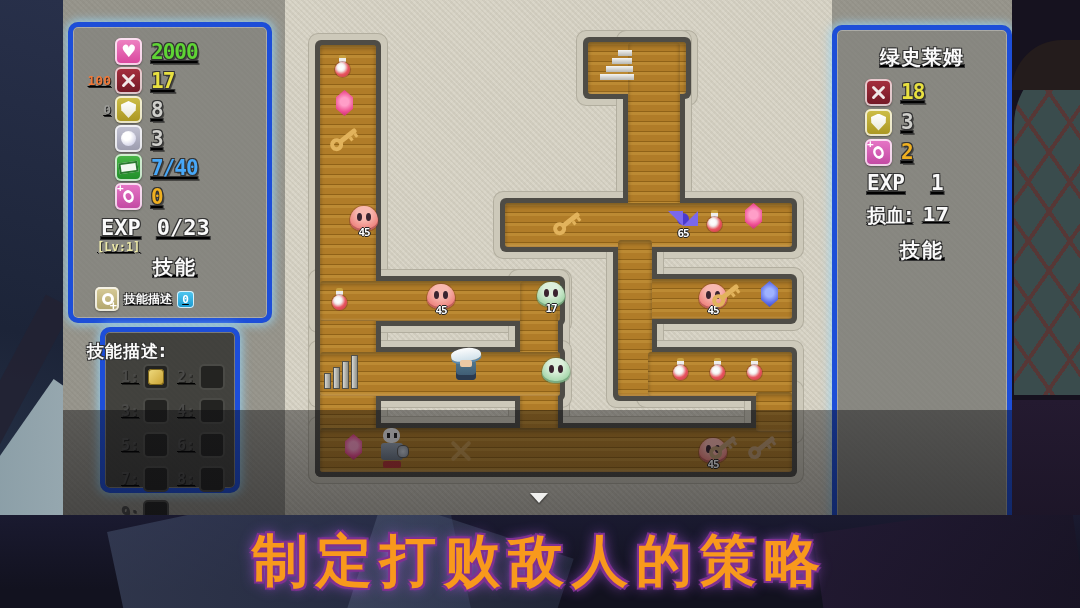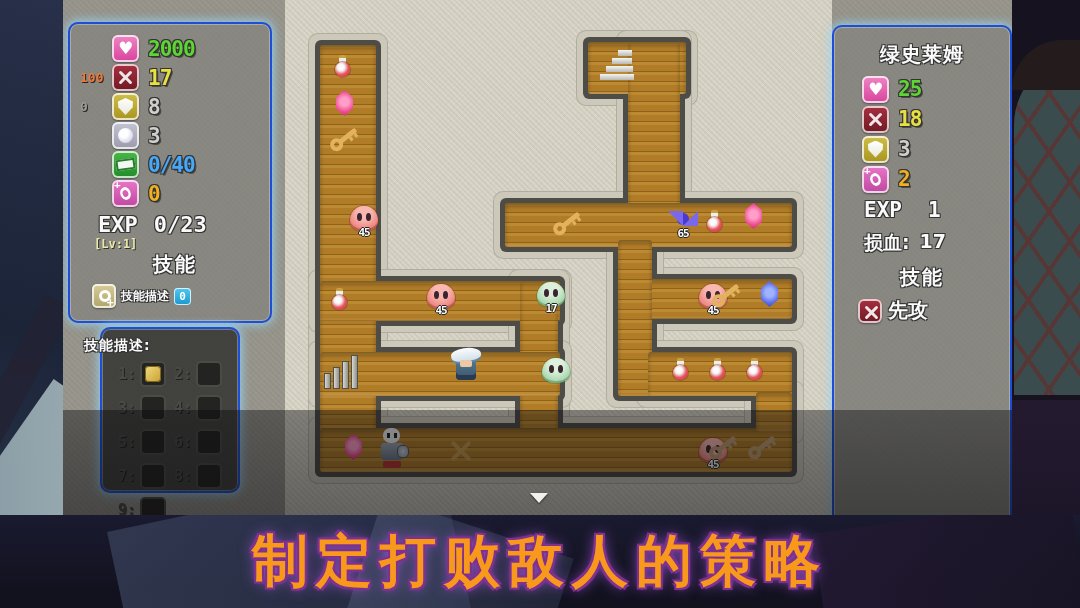--- a/index.html
+++ b/index.html
@@ -109,29 +109,29 @@
         background:linear-gradient(#9aa6b4,#6a7684);}
   .skeleton .eyes{position:absolute;top:5px;left:12px;width:3px;height:5px;background:#222;box-shadow:7px 0 #222;z-index:1;}
   .skeleton .base{position:absolute;bottom:0;left:8px;width:18px;height:7px;background:#b43434;border-radius:2px;}
   .skeleton .shield{position:absolute;top:17px;right:0;width:12px;height:13px;border-radius:40%;
         background:radial-gradient(#cfd4dc,#8a929e);border:1px solid #555;box-sizing:border-box;z-index:1;}
   .xmark{width:26px;height:26px;opacity:.85;}
   .xmark::before,.xmark::after{content:"";position:absolute;top:11px;left:0;width:26px;height:4px;
         background:#c89c54;border-radius:2px;}
   .xmark::before{transform:rotate(45deg);}.xmark::after{transform:rotate(-45deg);}
   
-  .panel{position:absolute;z-index:4;border:2px solid #1d4ed8;border-radius:10px;
+  .panel{position:absolute;z-index:4;border:5px solid #1d4ed8;border-radius:10px;
          box-shadow:0 0 10px 2px rgba(150,215,250,.8),inset 0 0 0 1px rgba(255,255,255,.3);
-         background:rgba(128,128,122,.62);box-sizing:border-box;}
+         background:rgba(128,128,122,.62);box-sizing:border-box;text-decoration:underline;}
   .p-left{left:5px;top:22px;width:204px;height:301px;padding:10px 0 0 10px;}
   .p-right{left:769px;top:25px;width:180px;height:580px;padding:14px 0 12px 0;}
   .p-skill{left:37px;top:327px;width:140px;height:166px;background:rgba(42,42,40,.78);padding:6px 8px;}
   .outline-w{color:#fafafa;text-shadow:-1px -1px 0 #333,1px -1px 0 #333,-1px 1px 0 #333,1px 1px 0 #333;}
   .statrow{display:flex;align-items:center;height:29px;}
-  .statrow .buff{width:28px;font:bold 13px "DejaVu Sans Mono",monospace;margin-right:4px;
+  .statrow .buff{width:28px;text-align:right;font:bold 13px "DejaVu Sans Mono",monospace;margin-right:4px;
         text-shadow:1px 1px 0 #222;}
   .statrow .val{margin-left:9px;font:bold 21px "DejaVu Sans Mono",monospace;letter-spacing:-1px;
         text-shadow:-1px -1px 0 #333,1px -1px 0 #333,-1px 1px 0 #333,1px 1px 0 #333,2px 2px 0 rgba(0,0,0,.45);}
   .c-green{color:#5fd435;} .c-yellow{color:#e8e040;} .c-grey{color:#cfcfcb;} .c-blue{color:#48a8f8;}
   .c-orange{color:#f0b020;} .c-buffo{color:#f07838;} .c-buffg{color:#9a9a96;}
   .sicon{width:27px;height:27px;border-radius:6px;position:relative;flex:0 0 auto;
          box-shadow:inset 0 0 0 2px rgba(255,255,255,.75),0 1px 2px rgba(0,0,0,.4);}
   .ic-hp{background:linear-gradient(#ef86c4,#d8439c);}
   .ic-hp::before{content:"\2665";position:absolute;inset:0;color:#fff;font-size:17px;line-height:26px;text-align:center;}
   .ic-atk{background:linear-gradient(#a83040,#701824);}
@@ -177,21 +177,21 @@
   .p-right .dmgrow{display:flex;gap:10px;margin:8px 0 0 30px;font-weight:bold;font-size:19px;}
   .p-right .h-skill{margin-top:8px;}
   .p-right .skillrow2{display:flex;align-items:center;gap:6px;margin:6px 0 0 24px;font-weight:bold;font-size:20px;}
   
   .p-skill .grid{display:grid;grid-template-columns:16px 28px 16px 28px;gap:8px 6px;margin:26px 0 0 8px;}
   .p-skill .num{font:bold 15px "DejaVu Sans Mono",monospace;color:#4a4a48;text-shadow:1px 1px 0 rgba(0,0,0,.5);line-height:26px;}
   .slotbox{width:26px;height:26px;background:#232321;border:2px solid #4a4a46;border-radius:5px;box-sizing:border-box;
         position:relative;}
   .slotbox .golditem{position:absolute;left:3px;top:3px;width:16px;height:16px;border-radius:4px;
         background:linear-gradient(135deg,#f0dc80,#c8a030);box-shadow:inset 0 0 0 1px #806818;}
-  .skill-title{position:absolute;left:-18px;top:8px;font-weight:bold;font-size:14px;letter-spacing:1px;white-space:nowrap;}
+  .skill-title{position:absolute;left:-18px;top:8px;font-weight:bold;font-size:17px;letter-spacing:1px;white-space:nowrap;}
   
   .dim{position:absolute;left:0;top:410px;width:949px;height:105px;z-index:5;
        background:linear-gradient(180deg,rgba(8,8,12,.42),rgba(8,8,12,.55));}
   .band{position:absolute;left:0;top:371px;width:949px;height:42px;z-index:6;background:rgba(18,18,18,.82);
        display:flex;align-items:center;}
   .band .msg{margin-left:6px;font-weight:bold;font-size:20px;letter-spacing:1px;}
   .scrollarrow{position:absolute;left:467px;top:493px;z-index:7;width:0;height:0;border-style:solid;
        border-width:10px 9px 0 9px;border-color:#f0f0ee transparent transparent transparent;
        filter:drop-shadow(0 1px 1px rgba(0,0,0,.6));}
 </style>
@@ -349,21 +349,21 @@
         <span class="val c-grey">8</span>
       </div>
       <div class="statrow">
         <span class="buff"></span>
         <span class="sicon ic-orb"></span>
         <span class="val c-grey">3</span>
       </div>
       <div class="statrow">
         <span class="buff"></span>
         <span class="sicon ic-money"></span>
-        <span class="val c-blue">0/40</span>
+        <span class="val c-blue">7/40</span>
       </div>
       <div class="statrow">
         <span class="buff"></span>
         <span class="sicon ic-coin"></span>
         <span class="val c-orange">0</span>
       </div>
       <div class="exp-row outline-w">
         <span>EXP</span>
         <span>0/23</span>
       </div>
@@ -372,48 +372,40 @@
       <div class="skillrow">
         <span class="sicon ic-gold ic-sm"></span>
         <span class="nm outline-w">技能描述</span>
         <span class="cbadge">0</span>
       </div>
     </div>
 
     <div class="panel p-right">
       <div class="title outline-w">绿史莱姆</div>
       <div class="statrow">
-        <span class="sicon ic-hp"></span>
-        <span class="val c-green">25</span>
-      </div>
-      <div class="statrow">
         <span class="sicon ic-atk"></span>
         <span class="val c-yellow">18</span>
       </div>
       <div class="statrow">
         <span class="sicon ic-def"></span>
         <span class="val c-grey">3</span>
       </div>
       <div class="statrow">
         <span class="sicon ic-coin"></span>
         <span class="val c-orange">2</span>
       </div>
       <div class="exp-row outline-w">
         <span>EXP</span>
         <span>1</span>
       </div>
       <div class="dmgrow outline-w">
         <span>损血:</span>
         <span>17</span>
       </div>
       <div class="h-skill outline-w">技能</div>
-      <div class="skillrow2">
-        <span class="sicon ic-atk ic-sm"></span>
-        <span class="outline-w">先攻</span>
-      </div>
     </div>
 
     <div class="panel p-skill">
       <div class="skill-title outline-w">技能描述:</div>
       <div class="grid">
         <span class="num">1:</span>
         <span class="slotbox">
             <span class="golditem"></span>
           </span>
         <span class="num">2:</span>

